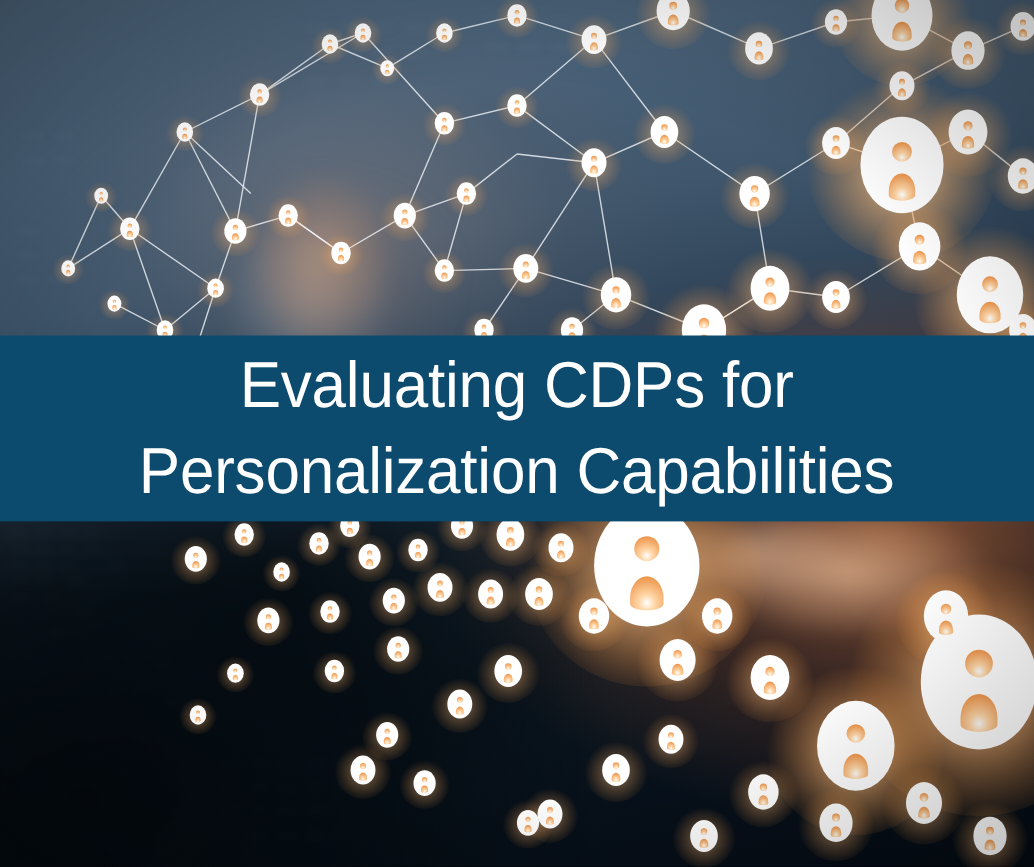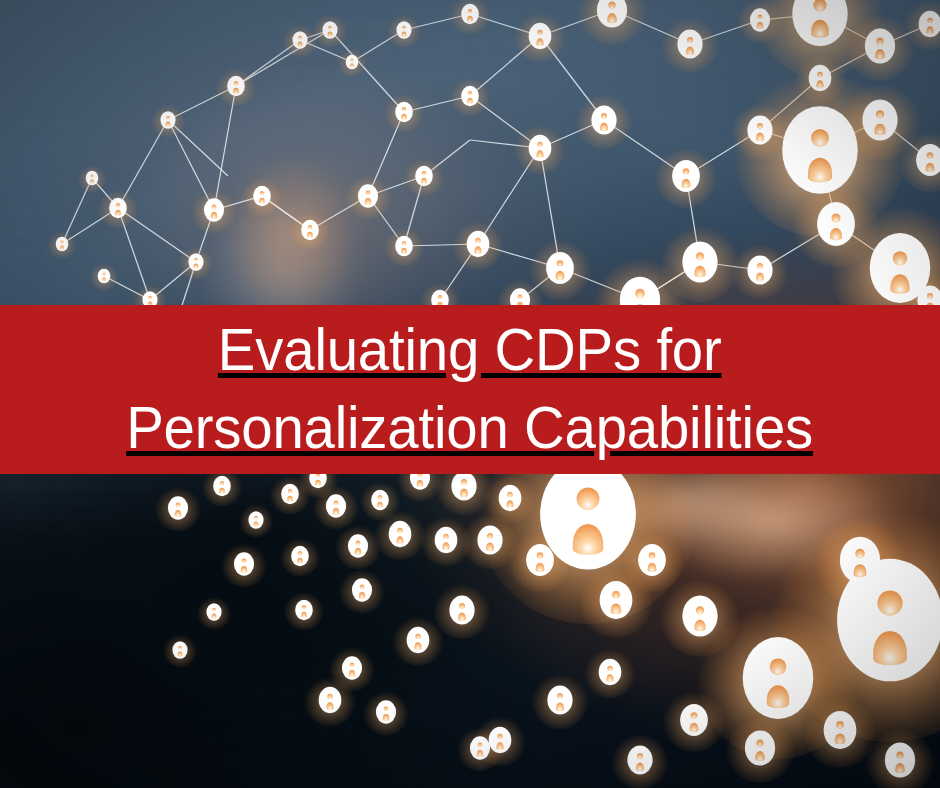--- a/index.html
+++ b/index.html
@@ -437,18 +437,18 @@
         <use xlink:href="#personNode" transform="translate(610,672) scale(9)"></use>
         <use xlink:href="#personNode" transform="translate(840,730) scale(13)"></use>
         <use xlink:href="#personNode" transform="translate(900,760) scale(12)"></use>
         <use xlink:href="#personNode" transform="translate(214,612) scale(6)"></use>
         <use xlink:href="#personNode" transform="translate(180,650) scale(6)"></use>
       </g>
   </svg>
 
   <div class="bg-layer bg-vignette"></div>
 
-  <div id="banner" style="background: #b91c1c; text-decoration: underline;">
+  <div id="banner" style="background: #0c4a6e;">
     <div class="title-line" style="color: rgb(255, 255, 255);">Evaluating CDPs for</div>
     <div class="title-line" style="color: rgb(255, 255, 255);">Personalization Capabilities</div>
   </div>
 
 </div>
 
 </body></html>

